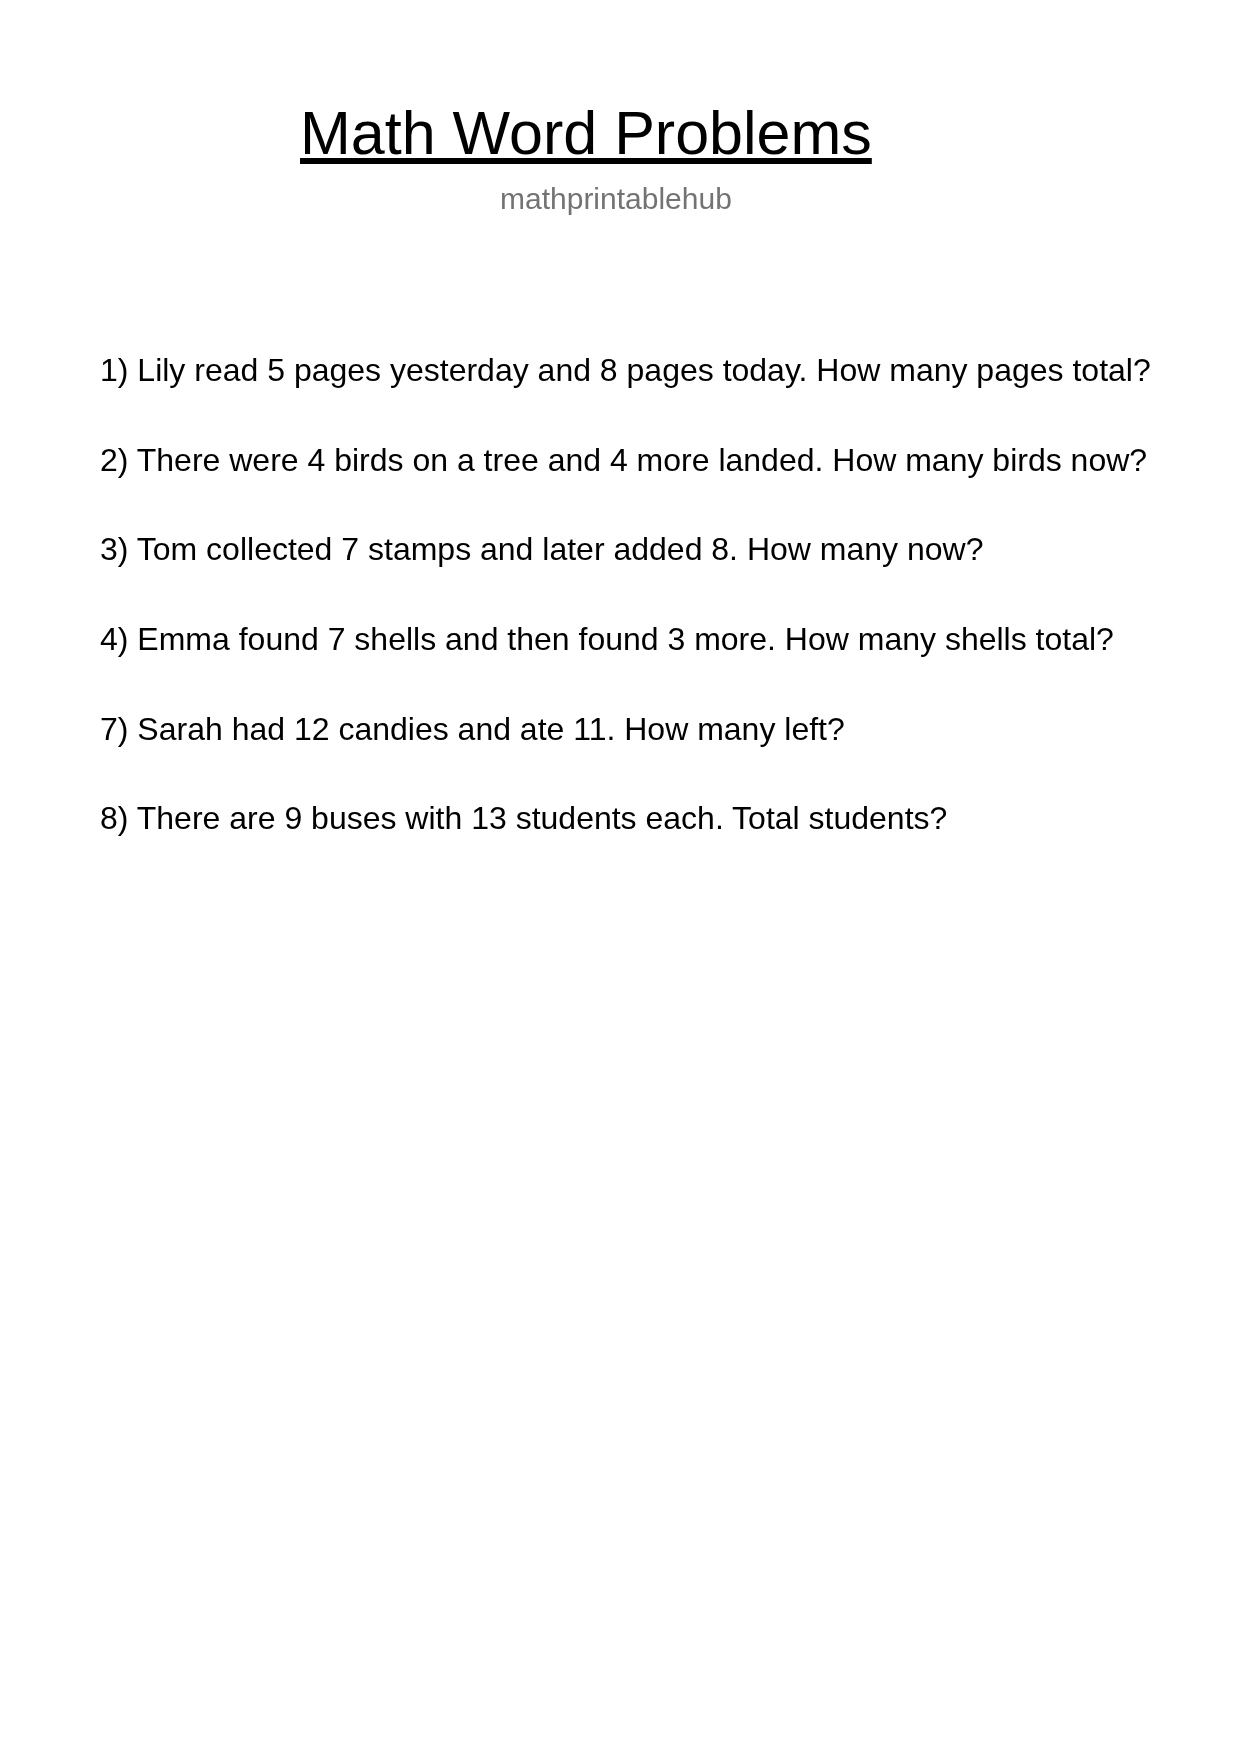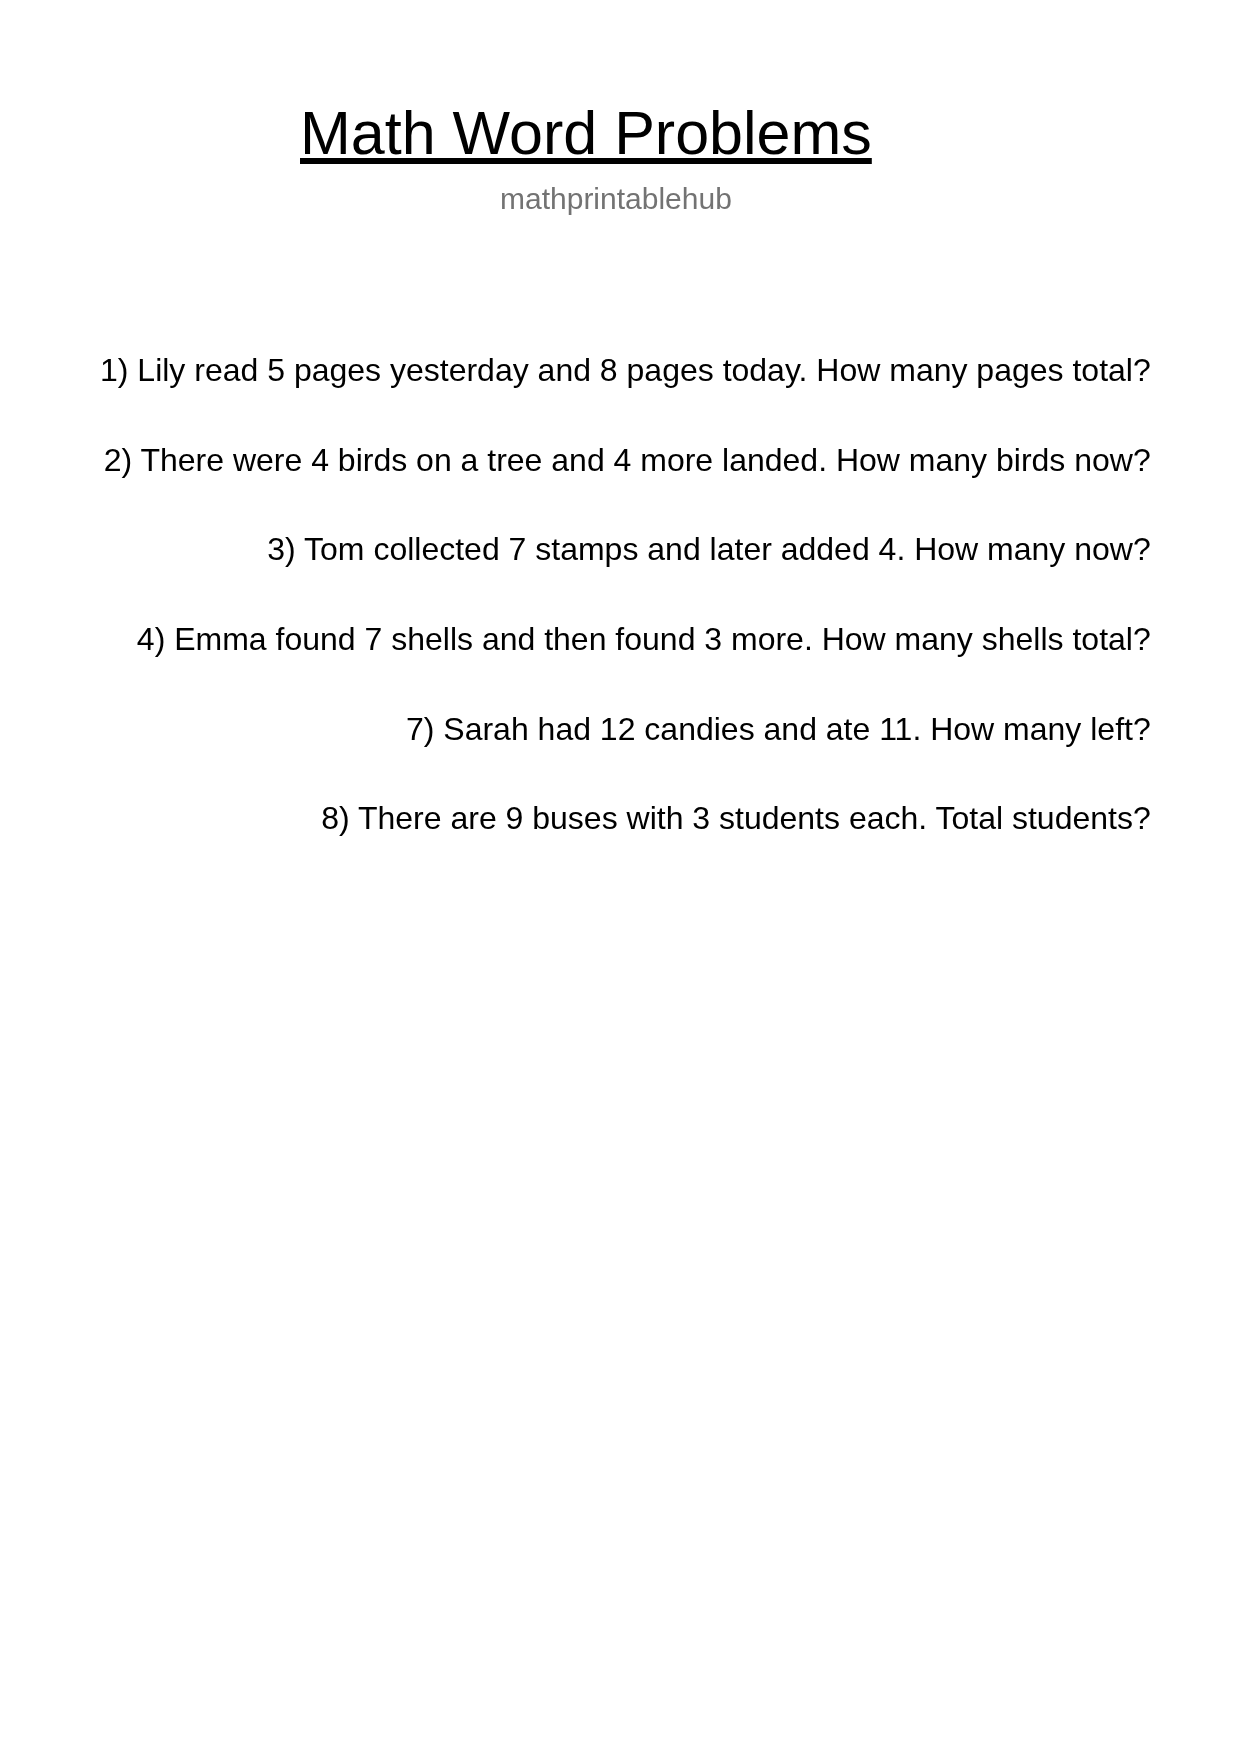--- a/index.html
+++ b/index.html
@@ -41,29 +41,28 @@
       top: 350px;
       margin: 0;
       padding: 0;
       list-style: none;
     }
     .problem {
       font-size: 32px;
       line-height: 40px;
       height: 89.7px;
       white-space: nowrap;
-      text-align: right;
     }
   </style>
 </head>
 <body>
 
 <h1 class="title">Math Word Problems</h1>
 <div class="subtitle">mathprintablehub</div>
 
 <ol class="problems">
   <li class="problem">1) Lily read 5 pages yesterday and 8 pages today. How many pages total?</li>
   <li class="problem">2) There were 4 birds on a tree and 4 more landed. How many birds now?</li>
-  <li class="problem">3) Tom collected 7 stamps and later added 4. How many now?</li>
+  <li class="problem">3) Tom collected 7 stamps and later added 8. How many now?</li>
   <li class="problem">4) Emma found 7 shells and then found 3 more. How many shells total?</li>
   <li class="problem">7) Sarah had 12 candies and ate 11. How many left?</li>
-  <li class="problem">8) There are 9 buses with 3 students each. Total students?</li>
+  <li class="problem">8) There are 9 buses with 13 students each. Total students?</li>
 </ol>
 
 </body></html>

